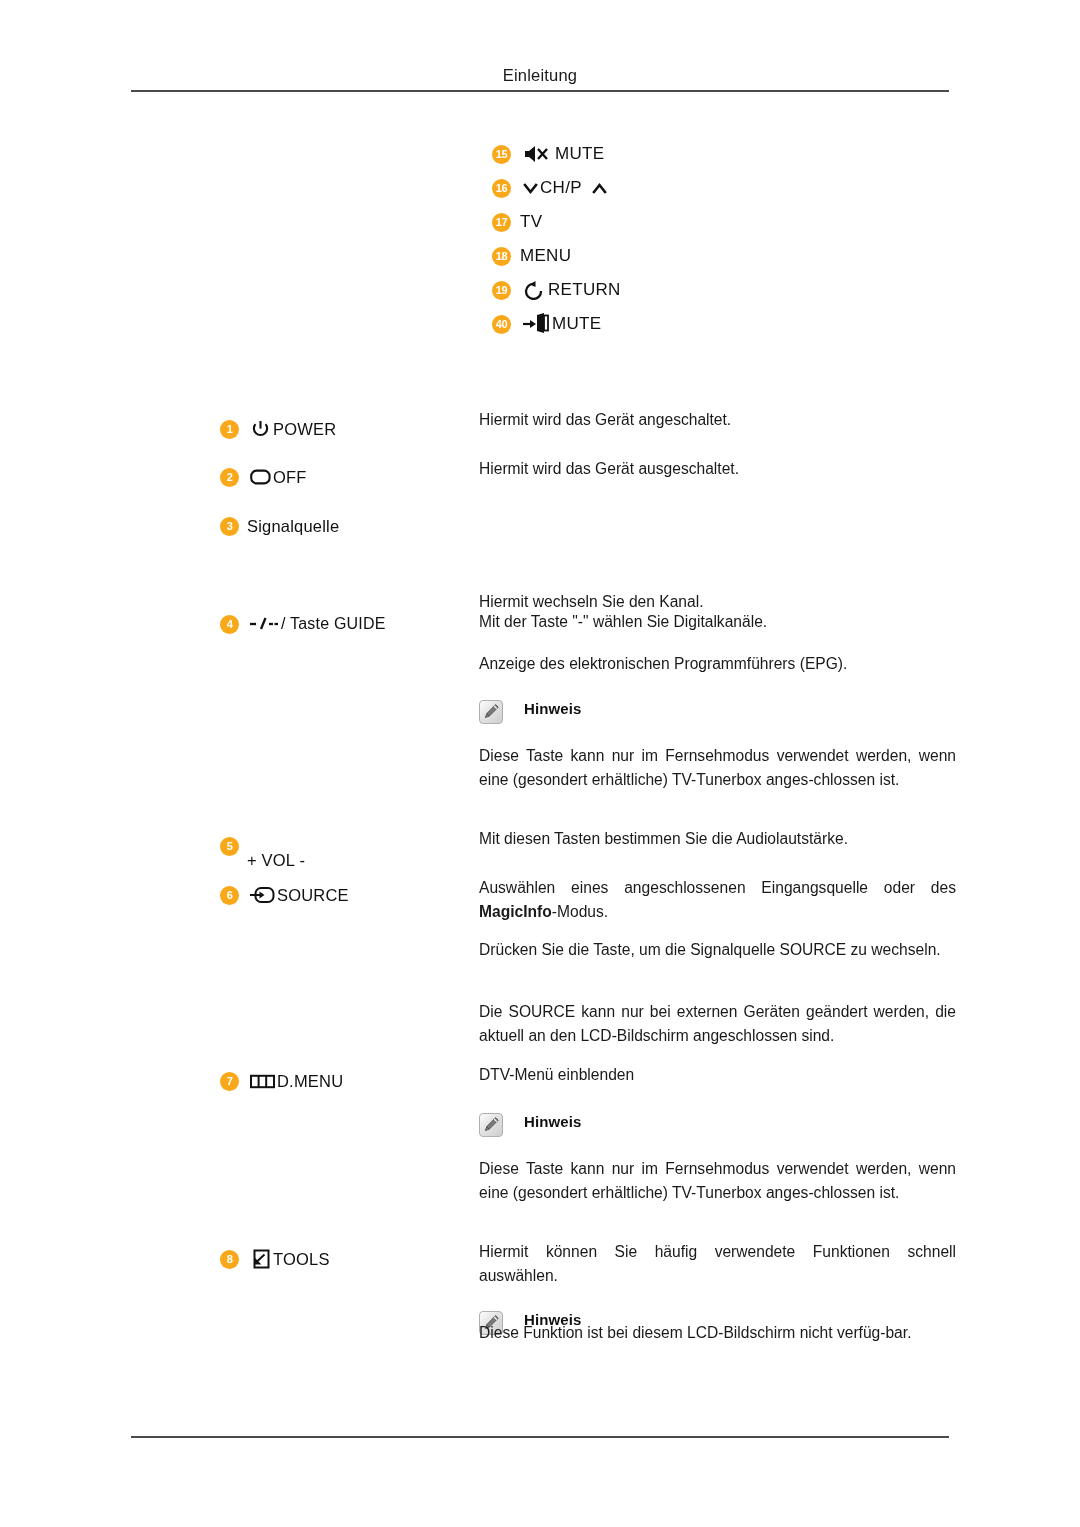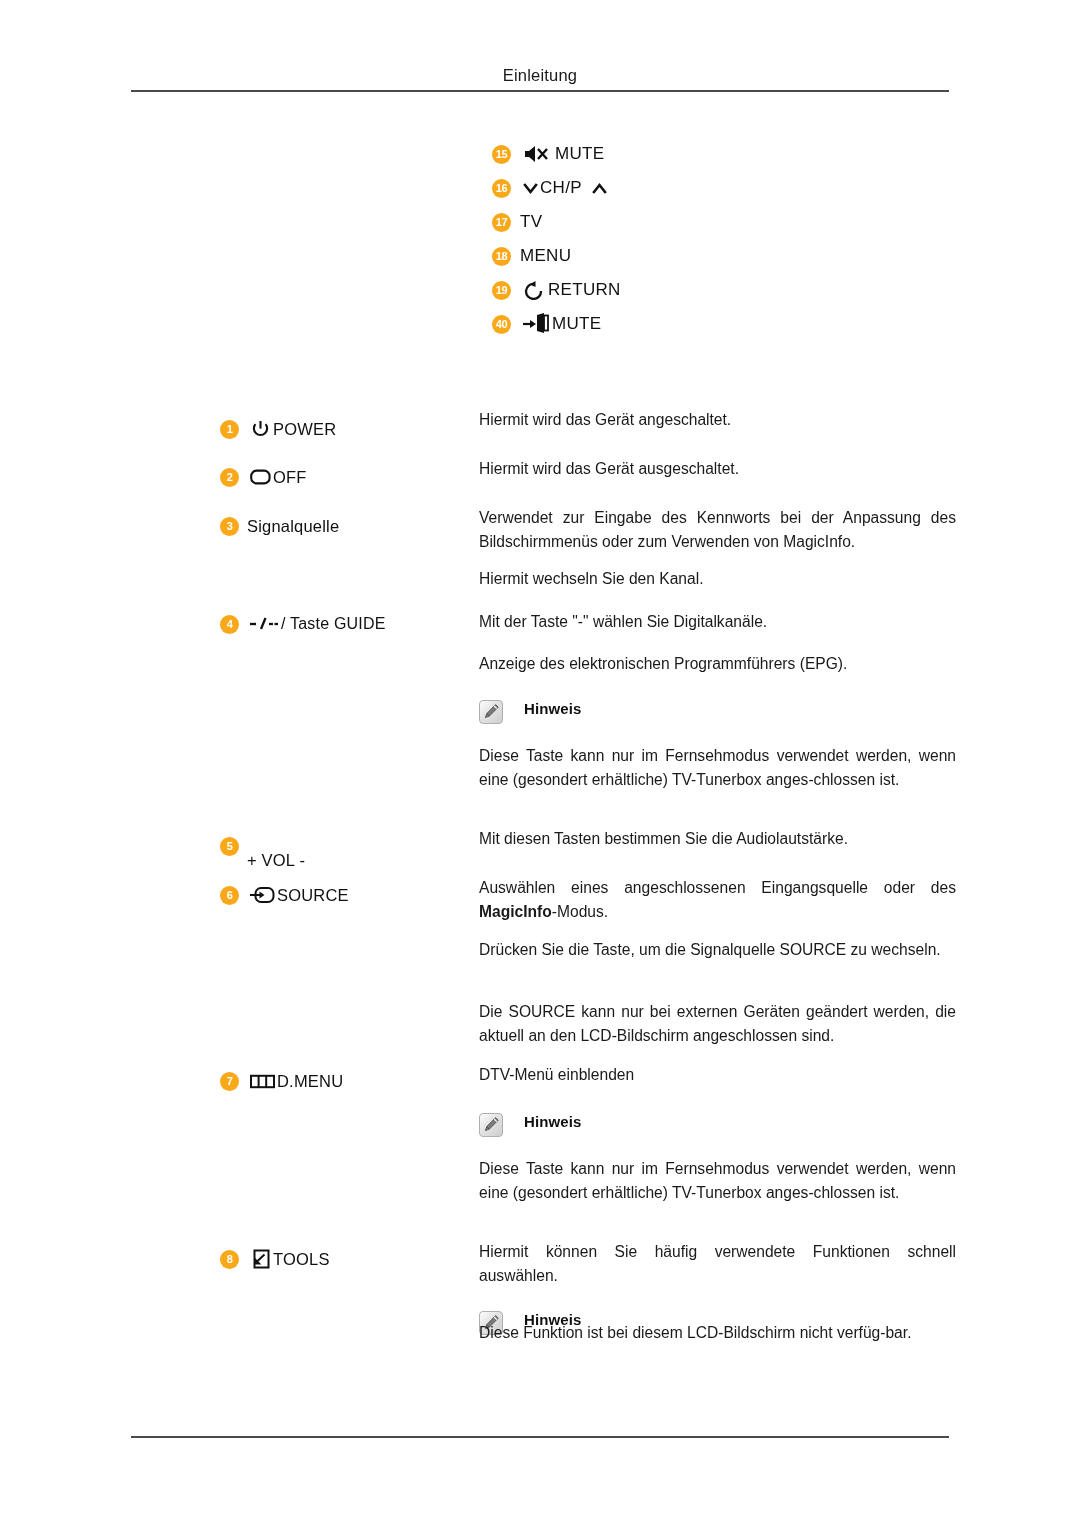--- a/index.html
+++ b/index.html
@@ -246,23 +246,22 @@
       </svg>
     </span>
     <span class="txt">OFF</span>
   </div>
   <div class="body-text" style="top:457px;">Hiermit wird das Gerät ausgeschaltet.</div>
 
   <div class="left-item" style="left:220px; top:515px;">
     <span class="badge">3</span>
     <span class="txt" style="margin-left:8px;">Signalquelle</span>
   </div>
-  <div class="body-text justified" style="top:506px; width:477px;">Verwendet zur Eingabe des Kennworts bei der Anpassung des Bildschirmmenüs oder zum Verwenden von MagicInfo.</div>
-
-  <div class="body-text" style="top:567px;">Hiermit wechseln Sie den Kanal.</div>
+
+  <div class="body-text" style="top:590px;">Hiermit wechseln Sie den Kanal.</div>
 
   <div class="left-item" style="left:220px; top:613px;">
     <span class="badge">4</span>
     <span class="ico" style="width:34px;height:22px;margin-left:8px;">
       <svg width="30" height="18" viewBox="0 0 30 18">
         <path d="M1 9 H7" stroke="#111" stroke-width="2.3"></path>
         <path d="M12 14 L16.5 3" stroke="#111" stroke-width="2.3"></path>
         <path d="M20 9 H24" stroke="#111" stroke-width="2.3"></path>
         <path d="M25.5 9 H29" stroke="#111" stroke-width="2.3"></path>
       </svg>

